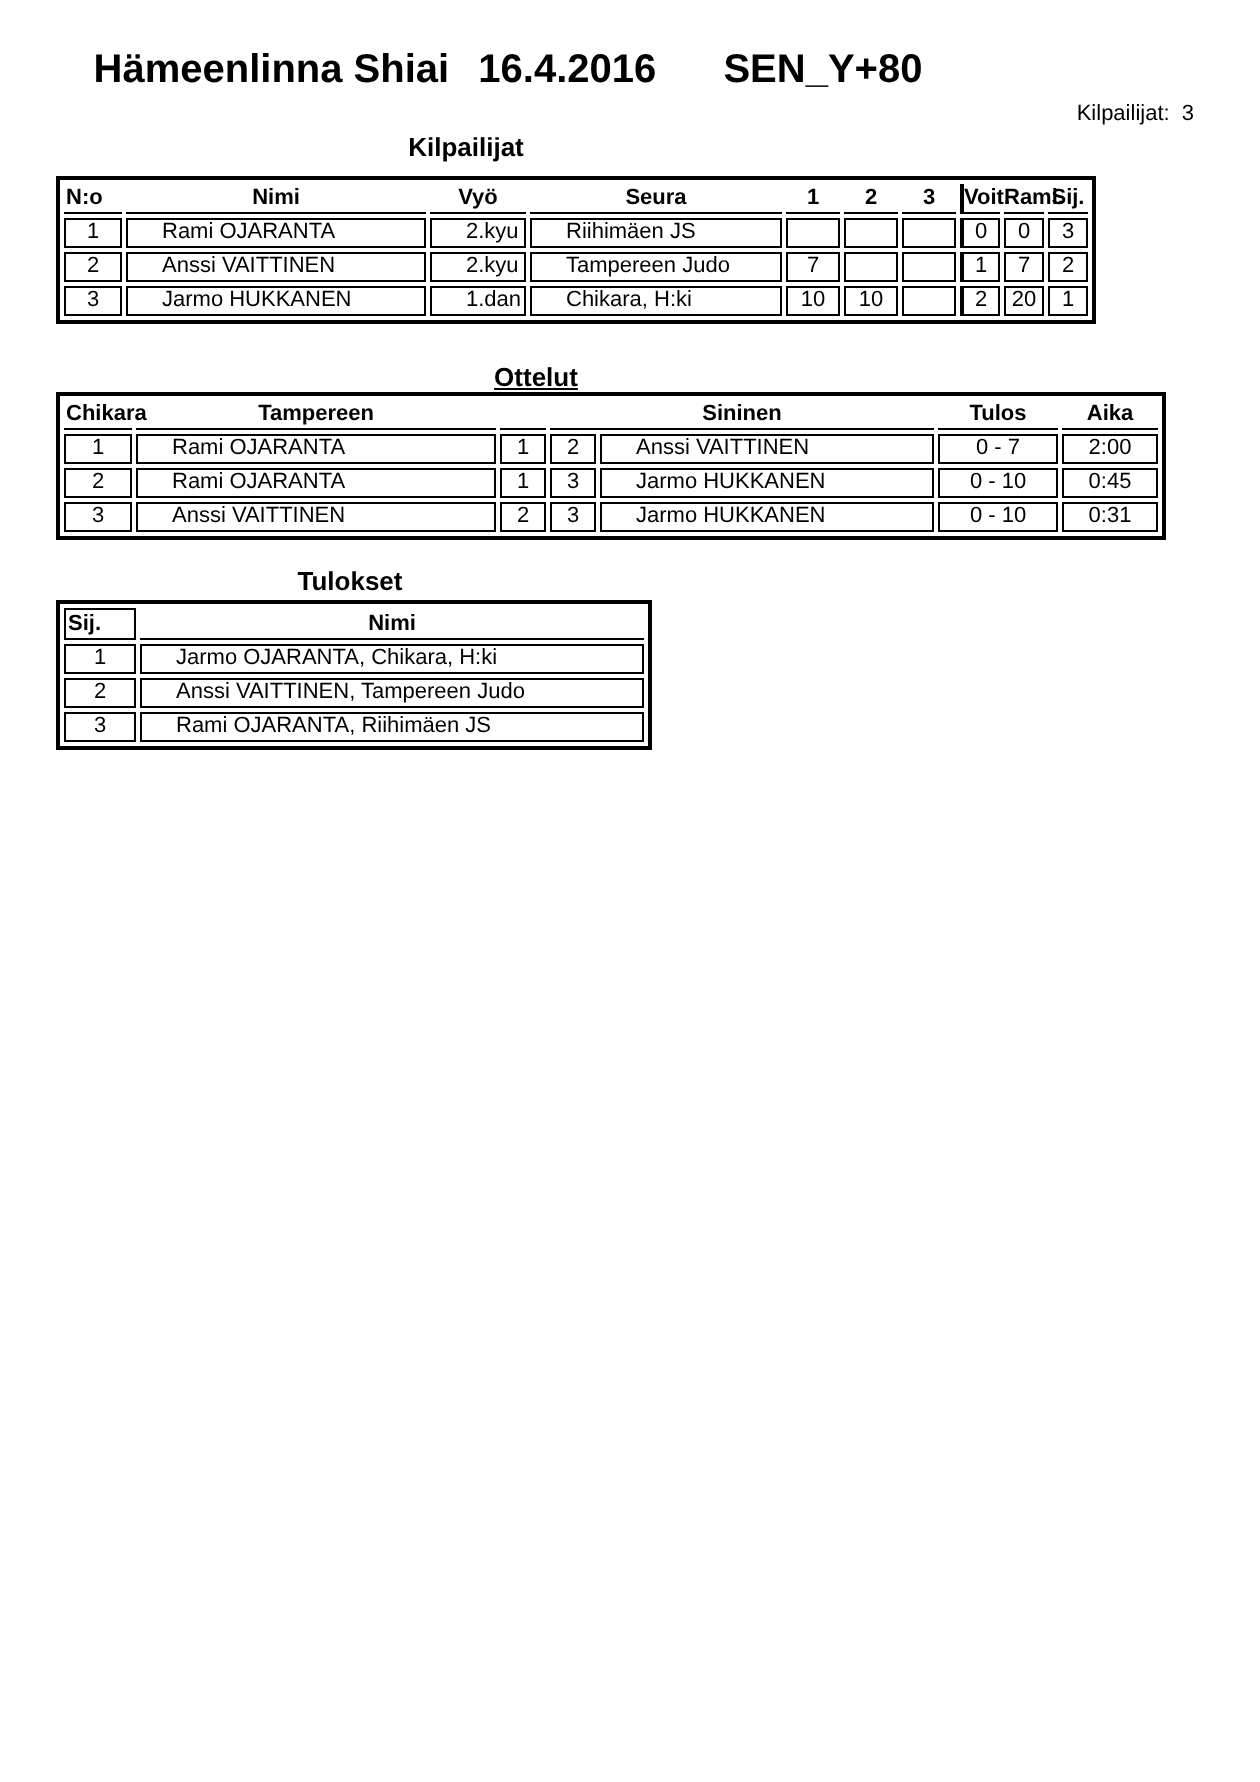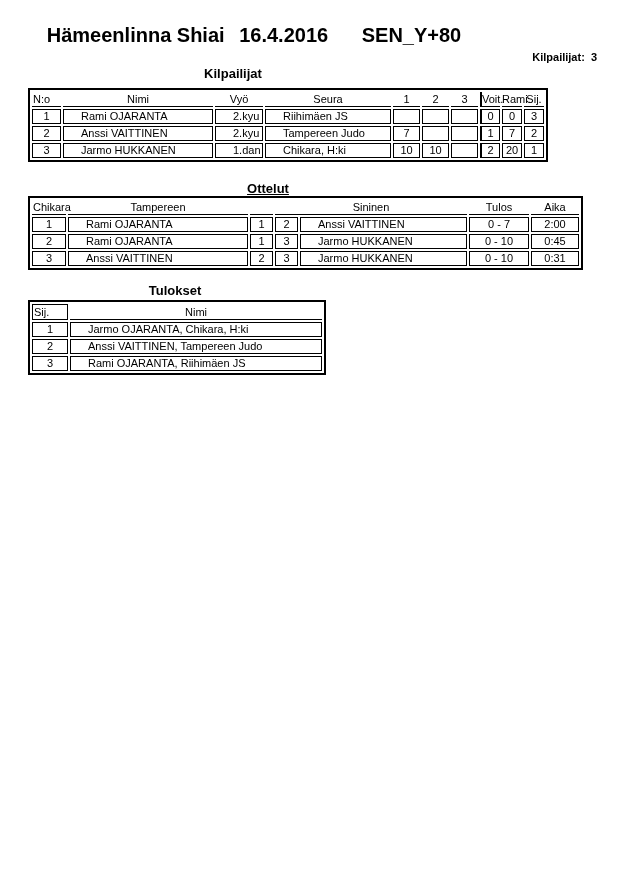--- a/index.html
+++ b/index.html
@@ -19,21 +19,21 @@
     text-align: center;
     font-size: 20px; font-weight: bold;
     white-space: nowrap;
   }
   .title .t-date { margin-left: 9px; }
   .title .t-cat  { margin-left: 28px; }
 
   
   .count {
     position: absolute; top: 51px; right: 33px;
-    font-size: 11px; font-weight: bold;
+    font-size: 11px; font-weight: normal;
     white-space: nowrap;
   }
   .count .val { margin-left: 3px; }
 
   
   .sec-heading {
     position: absolute;
     transform: translateX(-50%);
     font-size: 13px; font-weight: bold;
     white-space: nowrap;
@@ -50,21 +50,21 @@
     border: 2px solid #000;
     table-layout: fixed;
     font-size: 11px;
     empty-cells: show;
   }
   .t1 { left: 28px; top: 88px;  width: 494px; }
   .t2 { left: 28px; top: 196px; width: 535px; }
   .t3 { left: 28px; top: 300px; width: 288px; }
 
   th {
-    font-weight: normal;
+    font-weight: bold;
     border: 0;
     border-bottom: 1px solid #000;
     padding: 0;
     height: 14px;
     line-height: 14px;
     text-align: center;
     white-space: nowrap;
     font-size: 11px;
     margin-left: 20px;
   }

